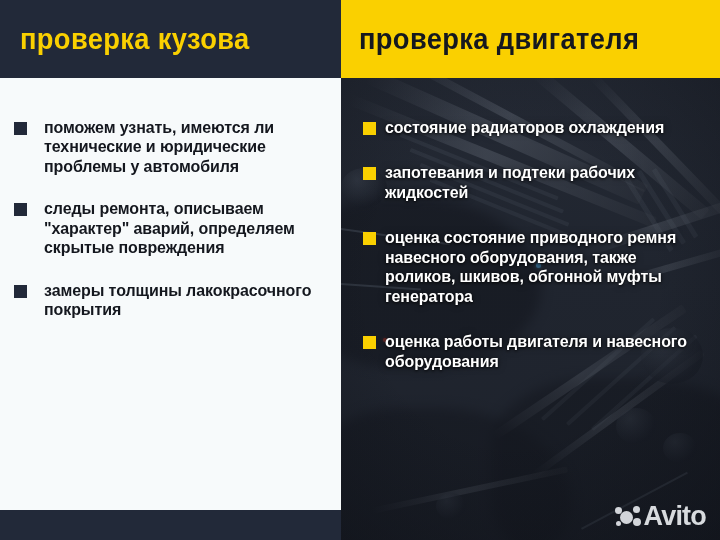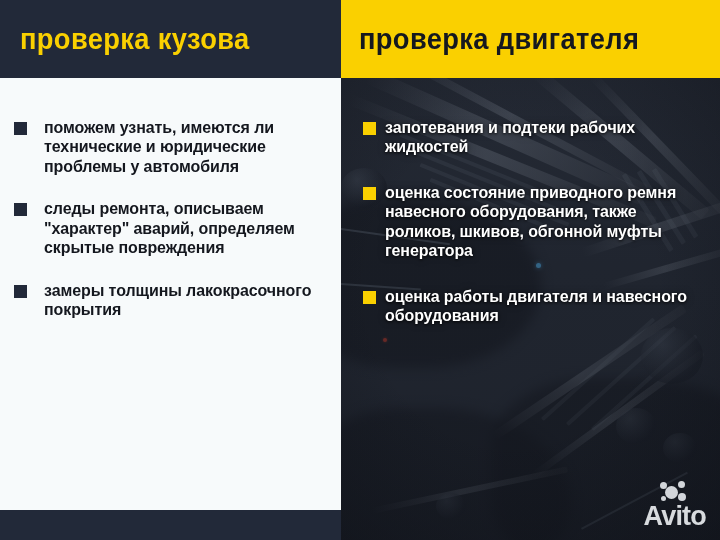--- a/index.html
+++ b/index.html
@@ -188,21 +188,20 @@
   .item-text-right { color: #ffffff; text-shadow: 0 1px 3px rgba(0,0,0,0.85), 0 0 8px rgba(0,0,0,0.5); }
 
   
   .avito {
     position: absolute;
     right: 14px;
     bottom: 10px;
     display: flex;
     align-items: center;
     opacity: 0.92;
-    flex-direction: column;
   }
   .avito-mark {
     position: relative;
     width: 26px;
     height: 22px;
     margin-right: 3px;
   }
   .avito-mark i {
     position: absolute;
     border-radius: 50%;
@@ -296,20 +295,24 @@
     </div>
     <div class="item item-left">
       <span class="bullet bullet-dark"></span>
       <span class="item-text item-text-left">замеры толщины лакокрасочного покрытия</span>
     </div>
   </div>
 
   <div class="list list-right">
     <div class="item item-right">
       <span class="bullet bullet-yellow"></span>
+      <span class="item-text item-text-right">состояние радиаторов охлаждения</span>
+    </div>
+    <div class="item item-right">
+      <span class="bullet bullet-yellow"></span>
       <span class="item-text item-text-right">запотевания и подтеки рабочих жидкостей</span>
     </div>
     <div class="item item-right">
       <span class="bullet bullet-yellow"></span>
       <span class="item-text item-text-right">оценка состояние приводного ремня навесного оборудования, также роликов, шкивов, обгонной муфты генератора</span>
     </div>
     <div class="item item-right">
       <span class="bullet bullet-yellow"></span>
       <span class="item-text item-text-right">оценка работы двигателя и навесного оборудования</span>
     </div>

